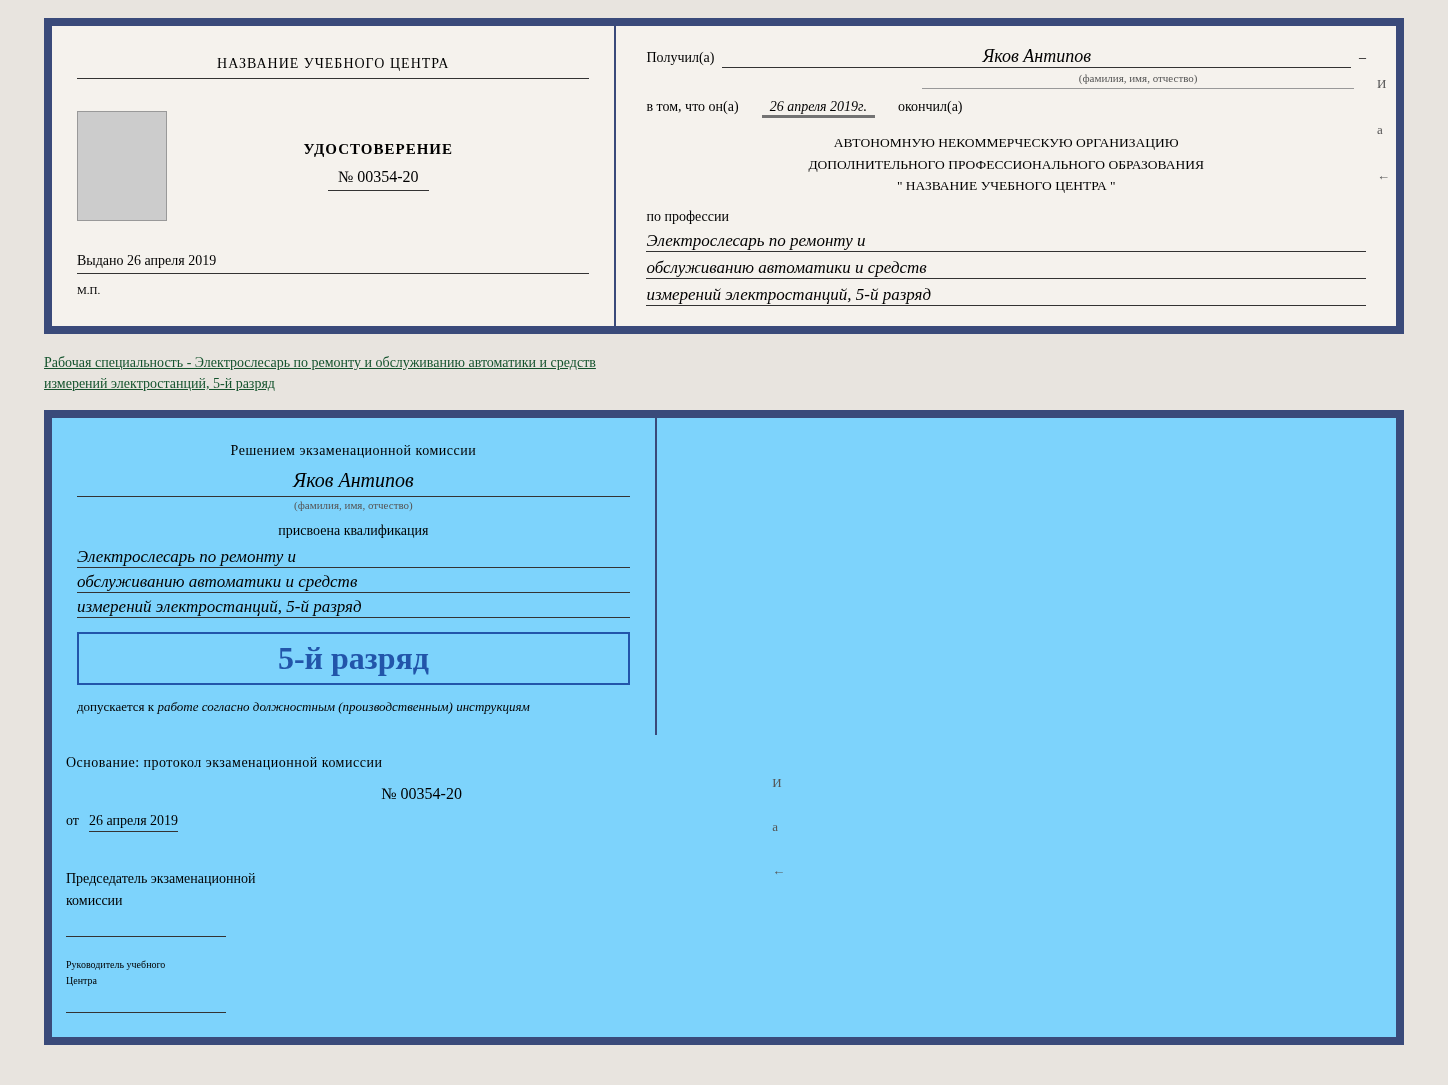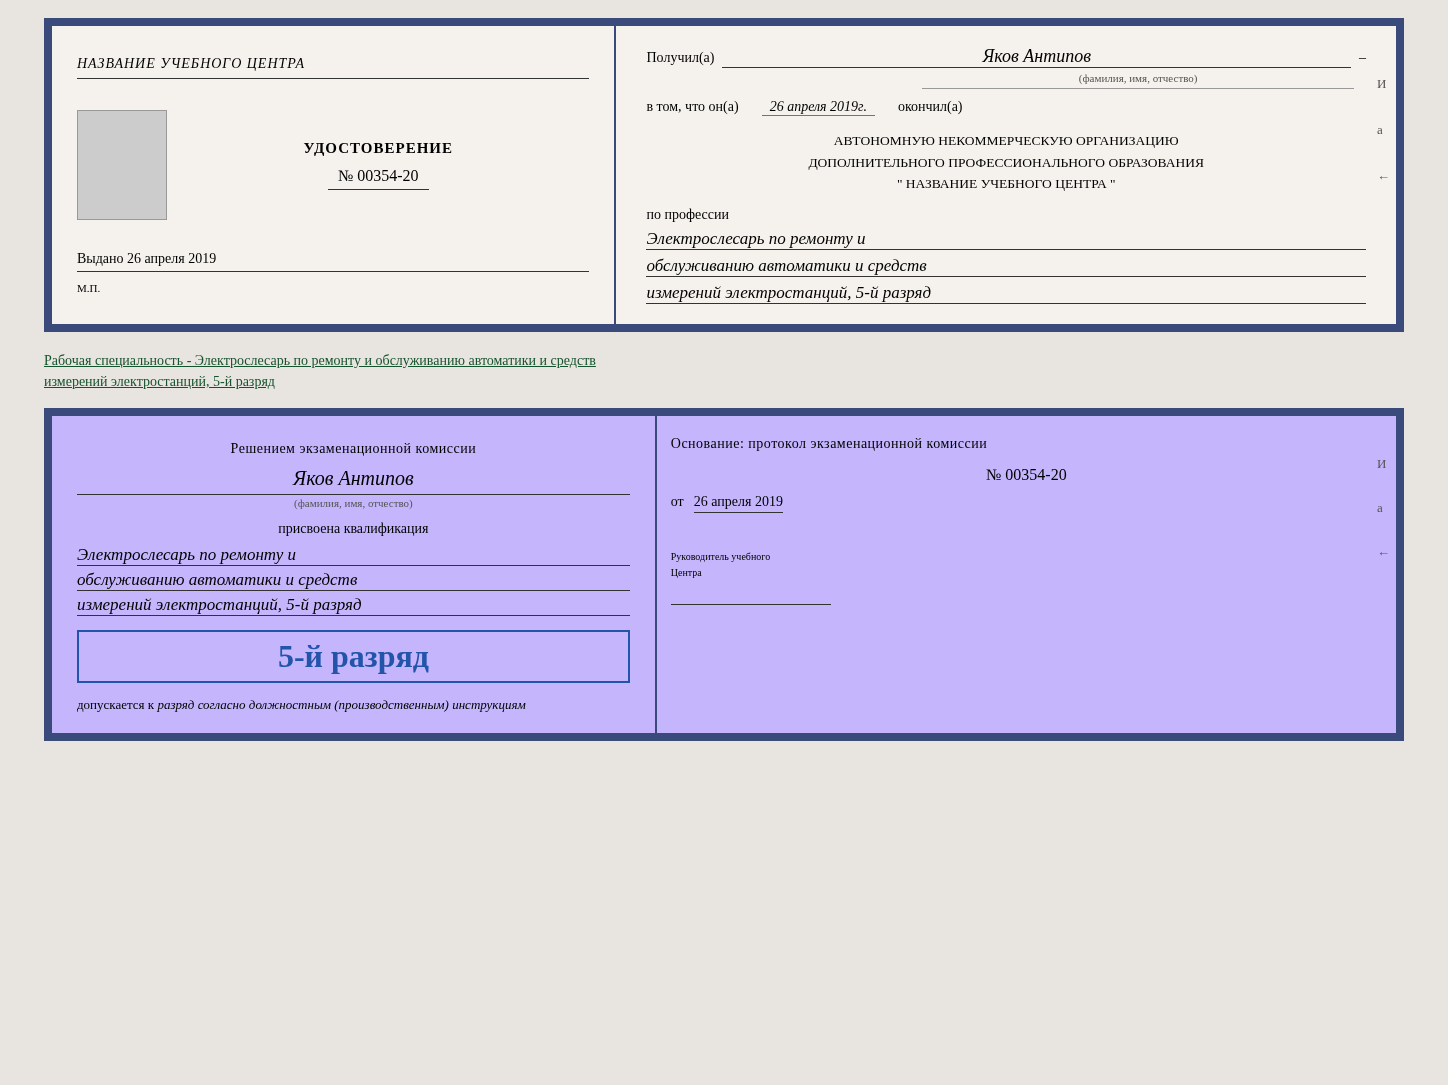--- a/index.html
+++ b/index.html
@@ -36,28 +36,27 @@
       justify-content: space-between;
     }
 
     .diploma-right {
       width: 58%;
       padding: 20px 30px;
       position: relative;
     }
 
     .school-name-top {
-      text-align: left;
+      text-align: center;
       font-size: 14px;
       letter-spacing: 1px;
       text-transform: uppercase;
       border-bottom: 1px solid #333;
       padding-bottom: 6px;
       width: 100%;
-      font-style: italic;
     }
 
     .diploma-left-middle {
       display: flex;
       flex-direction: row;
       align-items: center;
       width: 100%;
       margin: 20px 0;
     }
 
@@ -151,21 +150,21 @@
     .vtom-line {
       font-size: 14px;
       margin-top: 6px;
       display: flex;
       align-items: baseline;
       gap: 23px;
     }
 
     .vtom-date {
       font-style: italic;
-      border-bottom: 1px solid #737373;
+      border-bottom: 3px solid #737373;
       padding: 0 8px;
       font-size: 14px;
     }
 
     .okonchill {
       font-size: 14px;
     }
 
     .org-block {
       margin-top: 14px;
@@ -213,24 +212,24 @@
       color: #14532d;
       line-height: 1.5;
       text-decoration: underline;
       margin-bottom: 8px;
     }
 
     
     .qual-container {
       width: 100%;
       max-width: 1360px;
-      background: #c4b5fd;
+      background: #7dd3fc;
       border: 8px solid #3a4a7a;
       display: flex;
-      flex-direction: row;
+      flex-direction: column;
       position: relative;
     }
 
     .qual-left {
       width: 45%;
       border-right: 2px solid #3a4a7a;
       padding: 25px 25px 20px;
       display: flex;
       flex-direction: column;
     }
@@ -424,34 +423,39 @@
 
     <div class="prisvoena-line">присвоена квалификация</div>
     <span class="qual-profession-hw">Электрослесарь по ремонту и</span>
     <span class="qual-profession-hw">обслуживанию автоматики и средств</span>
     <span class="qual-profession-hw">измерений электростанций, 5-й разряд</span>
 
     <div class="razryad-badge">5-й разряд</div>
 
     <div class="dopuskaetsya-line">
       <span>допускается к</span>
-      <span class="dopusk-italic">разряд согласно должностным (производственным) инструкциям</span>
+      <span class="dopusk-italic">работе согласно должностным (производственным) инструкциям</span>
     </div>
   </div>
 
   <div class="qual-right">
     <div class="osnovanie-title">Основание: протокол экзаменационной комиссии</div>
 
     <div class="protocol-number">№ 00354-20</div>
 
     <div style="margin-bottom:16px;">
       <span style="font-size:14px;">от</span>
       <span class="ot-line" style="font-size:14px; margin-left:6px;">26 апреля 2019</span>
     </div>
 
+    <div class="chairman-block">
+      <div>Председатель экзаменационной</div>
+      <div>комиссии</div>
+      <div class="signature-line"></div>
+    </div>
 
     <div class="ruk-block">
       <div>Руководитель учебного</div>
       <div>Центра</div>
       <div class="signature-line"></div>
     </div>
 
     <div class="side-marks-qual">
       <span>И</span>
       <span>а</span>

